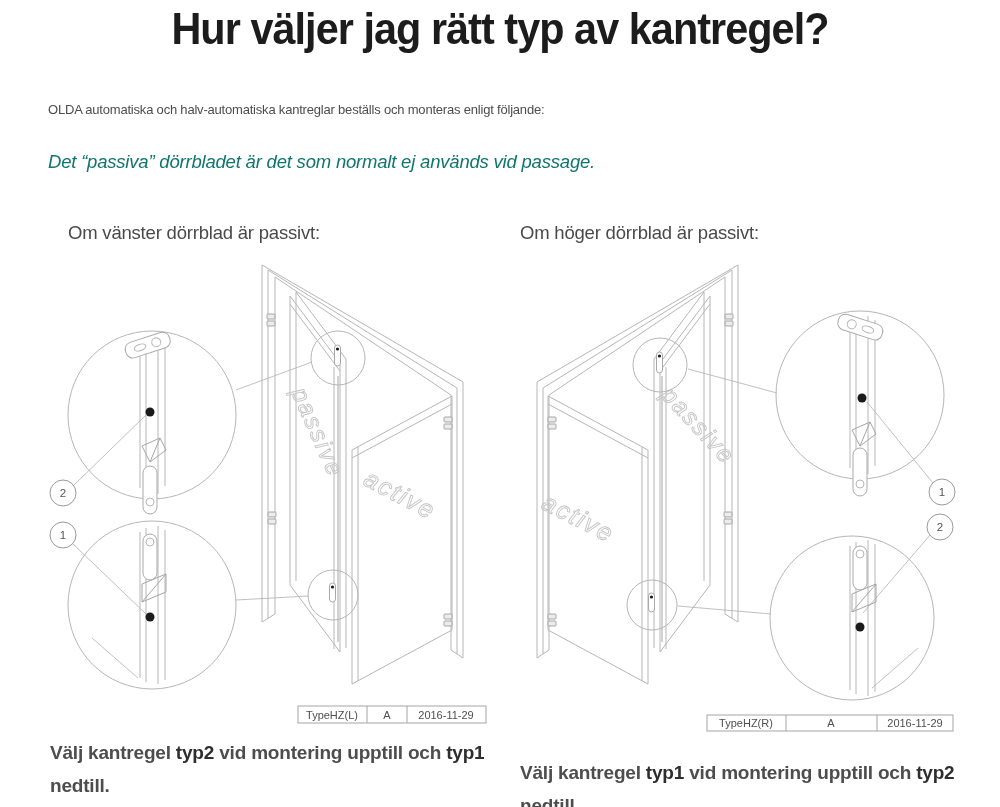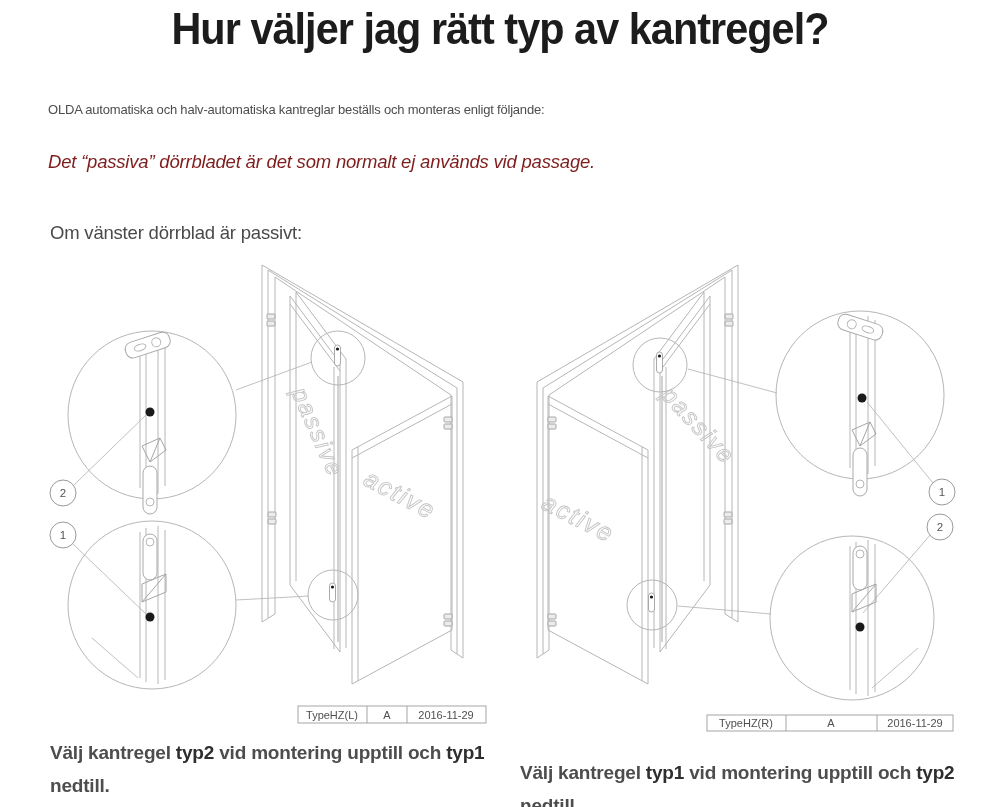--- a/index.html
+++ b/index.html
@@ -6,24 +6,24 @@
   body{font-family:"Liberation Sans", sans-serif; -webkit-font-smoothing:antialiased;}
   .page{position:relative;width:1000px;height:807px;background:#fff;overflow:hidden;}
   .title{
     position:absolute;left:0;top:4px;width:1000px;text-align:center;
     font-size:44px;font-weight:bold;color:#1c1c1c;letter-spacing:-1px;
     transform:scaleX(0.94);transform-origin:50% 0;margin:0;
   }
   .intro{position:absolute;left:48px;top:102px;width:860px;margin:0;
     font-size:13px;color:#4d4d4d;letter-spacing:-0.2px;}
   .note{position:absolute;left:48px;top:151px;width:860px;margin:0;
-    font-size:18.5px;color:#7f1d1d;font-style:italic;letter-spacing:-0.2px;}
+    font-size:18.5px;color:#0f766e;font-style:italic;letter-spacing:-0.2px;}
   .col-header{position:absolute;margin:0;font-size:18.5px;font-weight:normal;
     color:#4a4a4a;letter-spacing:-0.2px;}
-  .col-header.left{left:50px;top:222px;}
+  .col-header.left{left:68px;top:222px;}
   .col-header.right{left:520px;top:222px;}
   .diagram{position:absolute;width:500px;height:485px;top:250px;}
   .diagram.left{left:0;}
   .diagram.right{left:500px;}
   .caption{position:absolute;margin:0;font-size:19px;color:#4d4d4d;
     letter-spacing:-0.2px;line-height:1.75;font-weight:bold;}
   .caption.left{left:50px;top:736px;width:440px;}
   .caption.right{left:520px;top:756px;width:460px;}
   .caption b{color:#2e2e2e;}
   svg .ln{stroke:#b6b6b6;stroke-width:1;fill:none;}
@@ -43,20 +43,21 @@
 <body>
 
 <div class="page">
 
   <h1 class="title">Hur väljer jag rätt typ av kantregel?</h1>
 
   <p class="intro">OLDA automatiska och halv-automatiska kantreglar beställs och monteras enligt följande:</p>
   <p class="note">Det “passiva” dörrbladet är det som normalt ej används vid passage.</p>
 
   <h2 class="col-header left">Om vänster dörrblad är passivt:</h2>
+  <h2 class="col-header right">Om höger dörrblad är passivt:</h2>
 
   <svg class="diagram left" viewBox="0 0 500 485">
 
     <g>
       <path class="ln" d="M262,15 V372 M268,20 V368 M275,27 V364"></path>
       <path class="ln" d="M262,15 L463,132 M268,20 L457,138 M275,27 L451,145"></path>
       <path class="ln" d="M463,132 V408 M457,138 V404 M451,145 V400"></path>
       <path class="ln" d="M262,372 L275,364 M463,408 L451,400"></path>
     </g>
 

